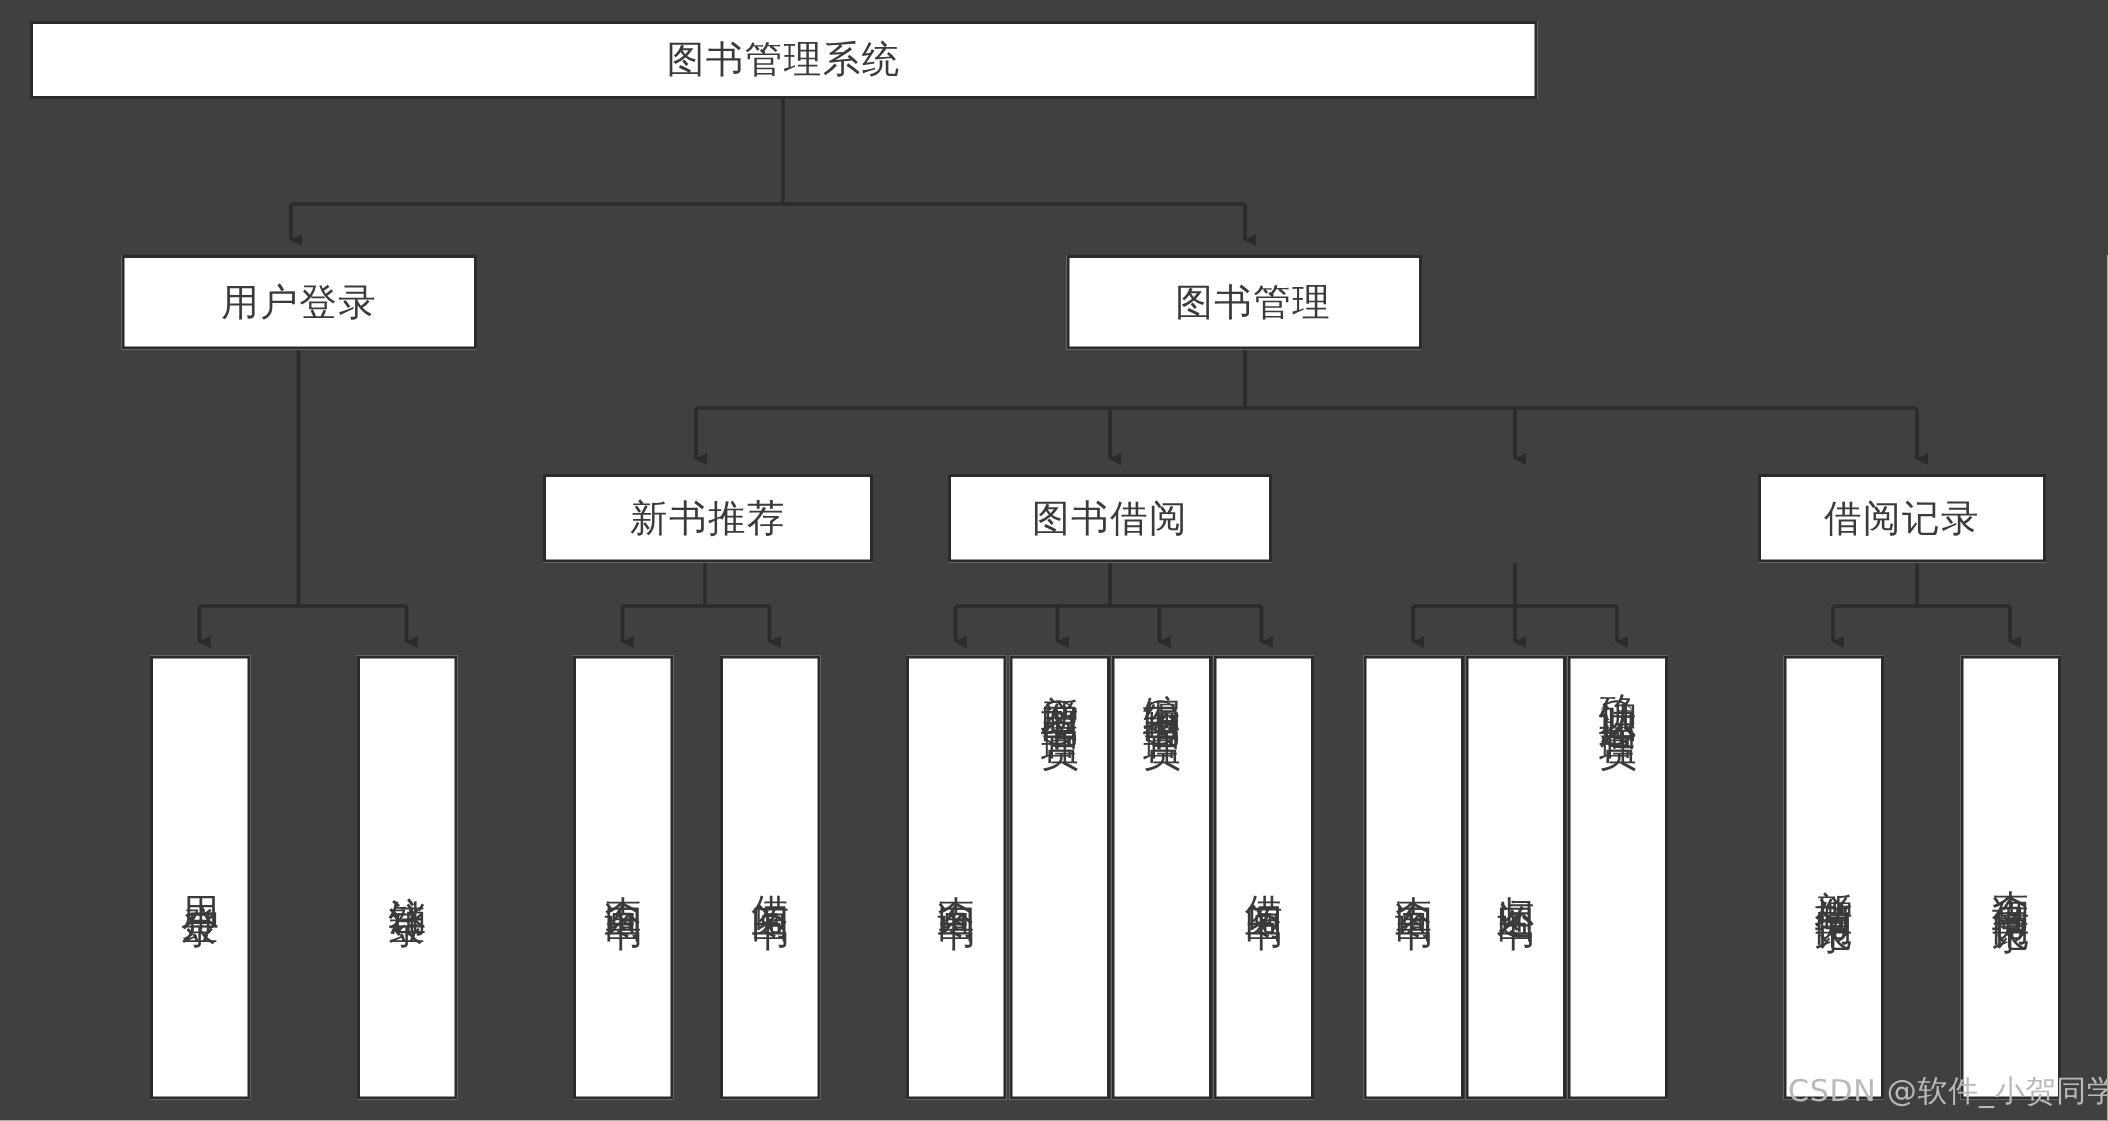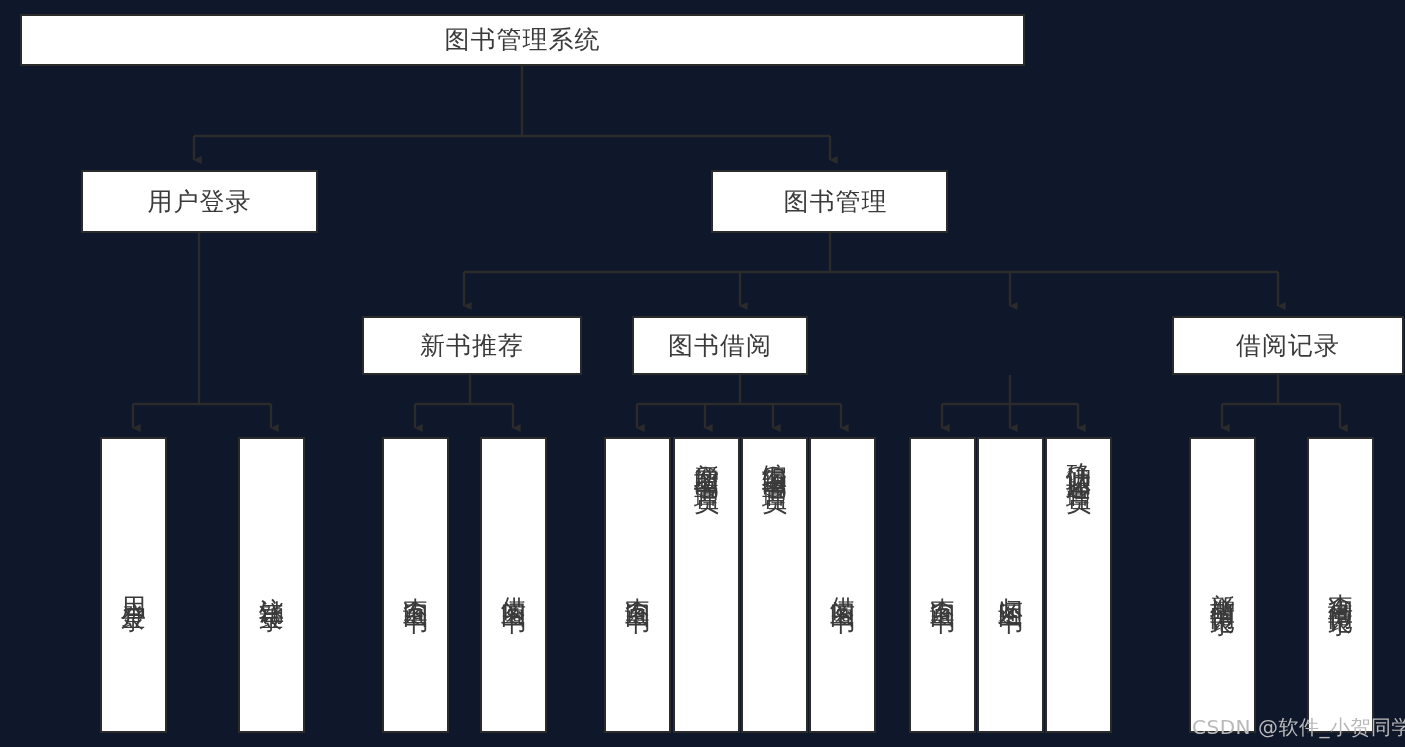--- a/index.html
+++ b/index.html
@@ -4,21 +4,21 @@
 <style>
   html, body {
     margin: 0;
     padding: 0;
     background: #ffffff;
   }
   #canvas {
     position: relative;
     width: 1405px;
     height: 747px;
-    background: #0f172a;
+    background: #404040;
     font-family: "DejaVu Sans", "Liberation Sans", sans-serif;
     overflow: hidden;
   }
   .node {
     position: absolute;
     box-sizing: border-box;
     background: #ffffff;
     border: 2.5px solid #2b2b2b;
     display: flex;
     align-items: center;
@@ -128,24 +128,24 @@
   <div class="node h-node" style="left:81px; top:170px; width:237px; height:63px;">
     <span class="label">用户登录</span>
   </div>
   <div class="node h-node" style="left:711px; top:170px; width:237px; height:63px;padding-left:12px;">
     <span class="label">图书管理</span>
   </div>
 
   <div class="node h-node" style="left:362px; top:316px; width:220px; height:59px;">
     <span class="label">新书推荐</span>
   </div>
-  <div class="node h-node" style="left:632px; top:316px; width:176px; height:59px;">
+  <div class="node h-node" style="left:632px; top:316px; width:216px; height:59px;">
     <span class="label">图书借阅</span>
   </div>
-  <div class="node h-node" style="left:1172px; top:316px; width:232px; height:59px;">
+  <div class="node h-node" style="left:1172px; top:316px; width:192px; height:59px;">
     <span class="label">借阅记录</span>
   </div>
 
   <div class="node v-node mid" style="left:100px; top:437px; width:67px; height:296px;">
     <span class="label">用户登录</span>
   </div>
   <div class="node v-node mid" style="left:238px; top:437px; width:67px; height:296px;">
     <span class="label">注销登录</span>
   </div>
 

